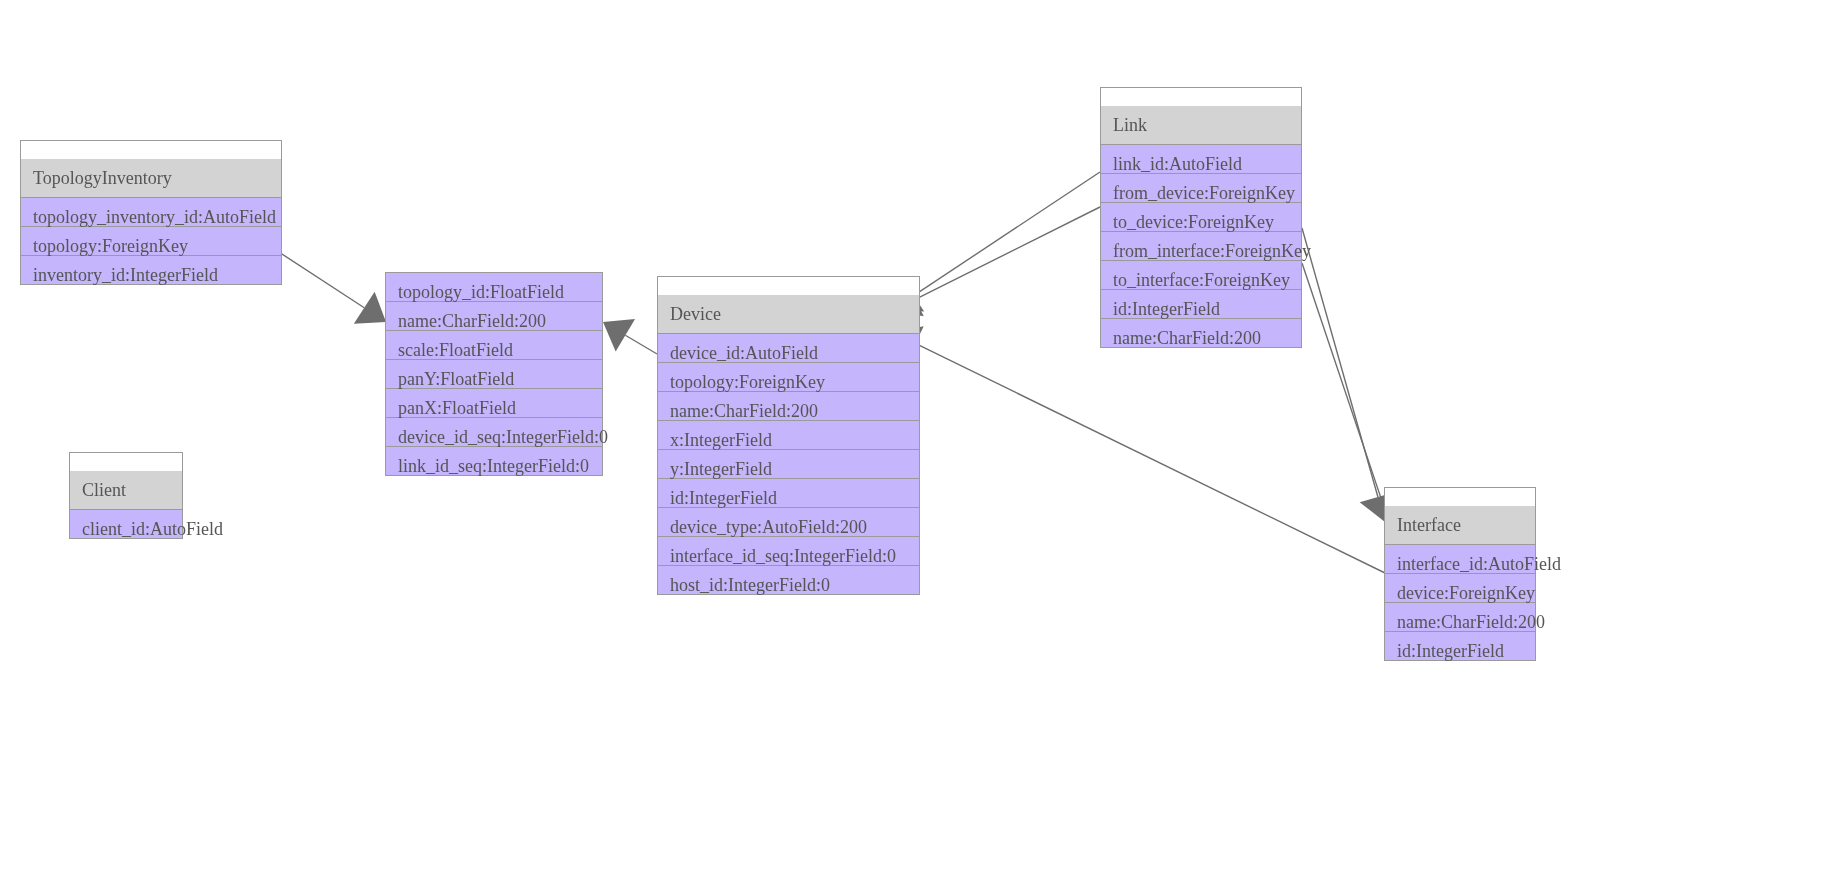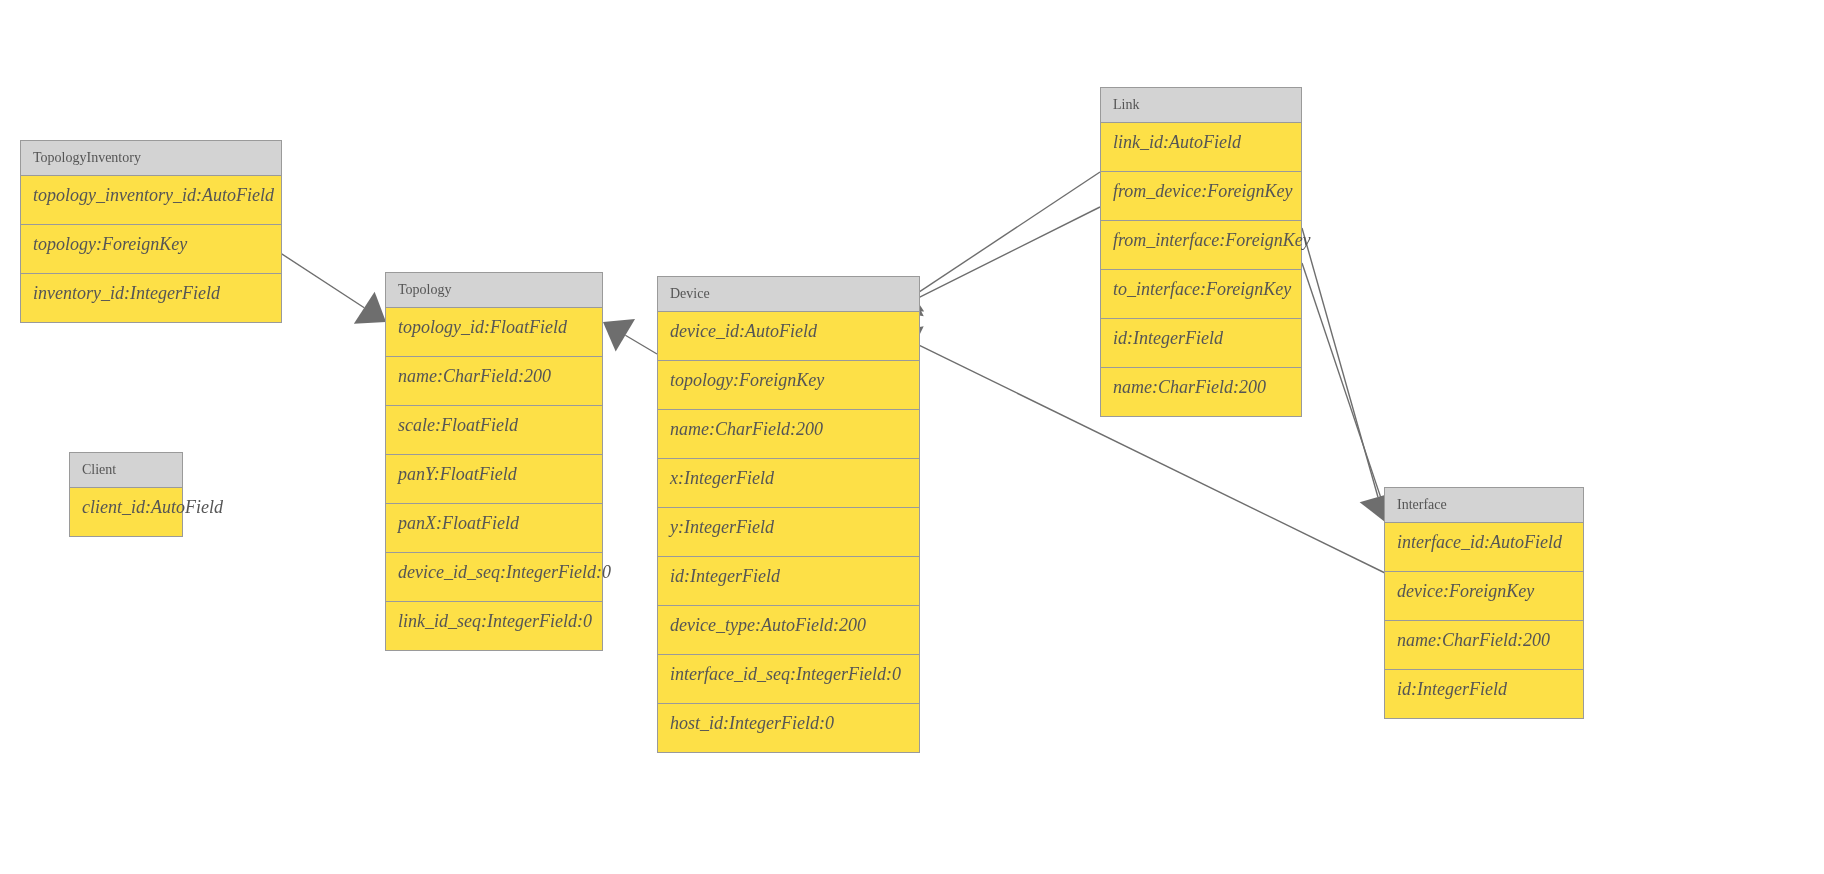--- a/index.html
+++ b/index.html
@@ -32,38 +32,38 @@
     box-sizing: border-box;
     border: 1px solid #9a9a9a;
     background: #ffffff;
     border-collapse: collapse;
   }
   .entity-header {
     box-sizing: border-box;
     background: #d3d3d3;
     border-bottom: 1px solid #9a9a9a;
     color: #555555;
-    font-size: 14px;
+    font-size: 18px;
     line-height: 1;
     padding: 10px 0 10px 12px;
     white-space: nowrap;
+    margin-top: 18px;
   }
   .entity-rows {
     display: block;
   }
   .entity-row {
     box-sizing: border-box;
-    background: #fde047;
+    background: #c4b5fd;
     border-bottom: 1px solid #9a9a9a;
     color: #555555;
     font-size: 18px;
     line-height: 1;
-    padding: 10px 0 20px 12px;
+    padding: 10px 0 0 12px;
     white-space: nowrap;
-    font-style: italic;
   }
   .entity-row:last-child {
     border-bottom: none;
   }
 </style>
 </head>
 <body>
 
 <div id="canvas">
 
@@ -101,21 +101,20 @@
   <div id="entity-layer">
       <div class="entity" style="left: 20px; top: 140px; width: 262px;">
         <div class="entity-header">TopologyInventory</div>
         <div class="entity-rows">
           <div class="entity-row">topology_inventory_id:AutoField</div>
           <div class="entity-row">topology:ForeignKey</div>
           <div class="entity-row">inventory_id:IntegerField</div>
         </div>
       </div>
       <div class="entity" style="left: 385px; top: 272px; width: 218px;">
-        <div class="entity-header">Topology</div>
         <div class="entity-rows">
           <div class="entity-row">topology_id:FloatField</div>
           <div class="entity-row">name:CharField:200</div>
           <div class="entity-row">scale:FloatField</div>
           <div class="entity-row">panY:FloatField</div>
           <div class="entity-row">panX:FloatField</div>
           <div class="entity-row">device_id_seq:IntegerField:0</div>
           <div class="entity-row">link_id_seq:IntegerField:0</div>
         </div>
       </div>
@@ -137,27 +136,28 @@
           <div class="entity-row">device_type:AutoField:200</div>
           <div class="entity-row">interface_id_seq:IntegerField:0</div>
           <div class="entity-row">host_id:IntegerField:0</div>
         </div>
       </div>
       <div class="entity" style="left: 1100px; top: 87px; width: 202px;">
         <div class="entity-header">Link</div>
         <div class="entity-rows">
           <div class="entity-row">link_id:AutoField</div>
           <div class="entity-row">from_device:ForeignKey</div>
+          <div class="entity-row">to_device:ForeignKey</div>
           <div class="entity-row">from_interface:ForeignKey</div>
           <div class="entity-row">to_interface:ForeignKey</div>
           <div class="entity-row">id:IntegerField</div>
           <div class="entity-row">name:CharField:200</div>
         </div>
       </div>
-      <div class="entity" style="left: 1384px; top: 487px; width: 200px;">
+      <div class="entity" style="left: 1384px; top: 487px; width: 152px;">
         <div class="entity-header">Interface</div>
         <div class="entity-rows">
           <div class="entity-row">interface_id:AutoField</div>
           <div class="entity-row">device:ForeignKey</div>
           <div class="entity-row">name:CharField:200</div>
           <div class="entity-row">id:IntegerField</div>
         </div>
       </div>
     </div>
 

